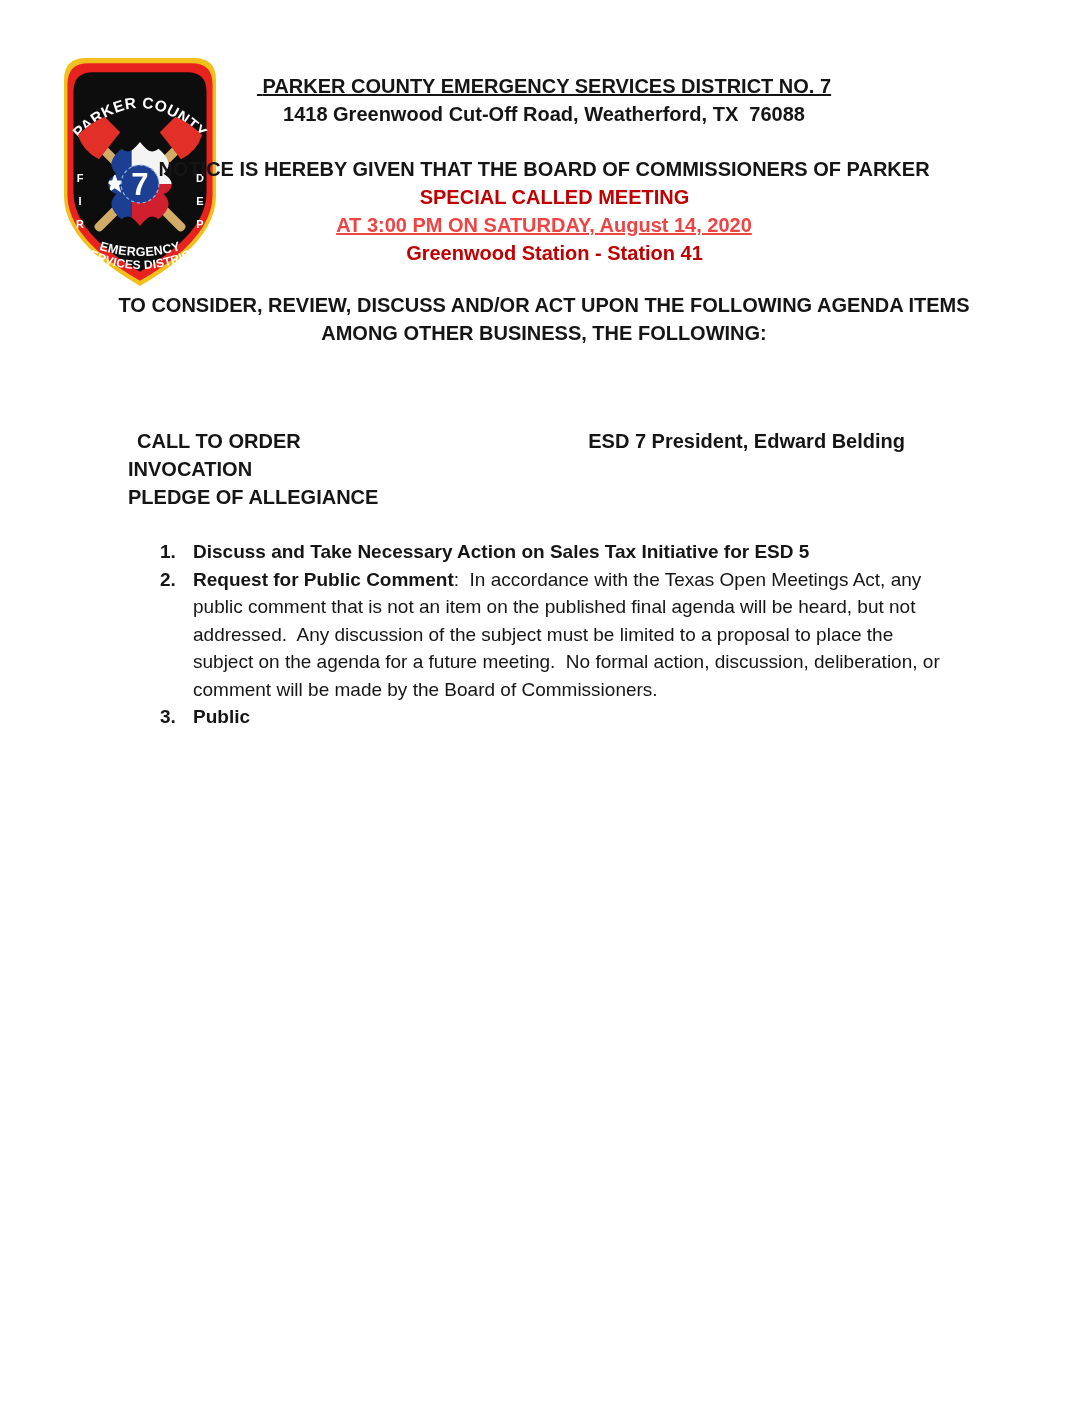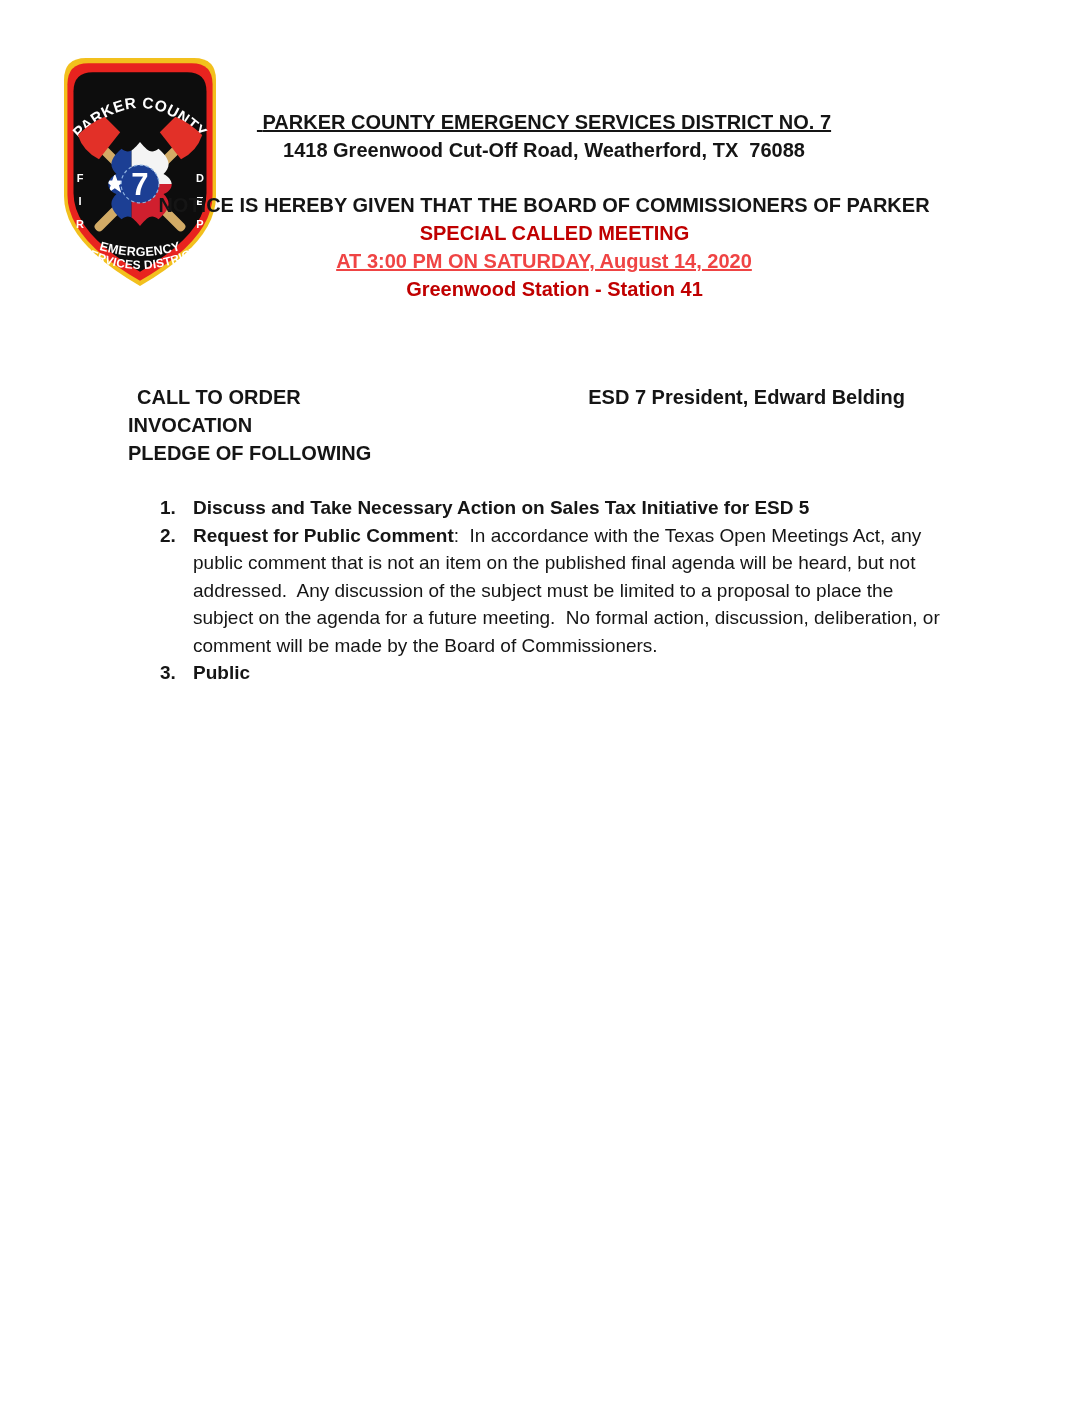--- a/index.html
+++ b/index.html
@@ -10,21 +10,21 @@
     font-family:"Liberation Sans", sans-serif;
     color:#151515;
     overflow:hidden;
     margin:0 auto;
   }
   .badge{position:absolute;left:62px;top:56px;width:156px;height:232px;}
   .doc{position:absolute;left:0;top:0;width:1088px;}
   .center{text-align:center;}
   .b{font-weight:bold;}
   .line{font-size:20px;line-height:28px;font-weight:bold;}
-  .header-block{padding-top:108px;}
+  .header-block{padding-top:72px;}
   .title{text-decoration:underline;white-space:pre-wrap;}
   .address{white-space:pre-wrap;}
   .notice-block{margin-top:27px;}
   .red{color:#c00000;padding-left:21px;}
   .red-underline{color:#ef4444;text-decoration:underline;}
   .purpose-block{margin-top:24px;}
   .prelim-block{margin:80px 183px 0 128px;}
   .prelim-row{display:flex;justify-content:space-between;margin-left:9px;}
   .agenda{margin:27px 140px 0 160px;font-size:19px;line-height:27.5px;}
   .agenda-item{display:flex;align-items:flex-start;}
@@ -117,28 +117,32 @@
 
     <div class="notice-block center">
       <div class="line">NOTICE IS HEREBY GIVEN THAT THE BOARD OF COMMISSIONERS OF PARKER</div>
       <div class="line red">SPECIAL CALLED MEETING</div>
       <div class="line">
         <span class="red-underline">AT 3:00 PM ON SATURDAY, August 14, 2020</span>
       </div>
       <div class="line red">Greenwood Station - Station 41</div>
     </div>
 
+    <div class="purpose-block center">
+      <div class="line">TO CONSIDER, REVIEW, DISCUSS AND/OR ACT UPON THE FOLLOWING AGENDA ITEMS</div>
+      <div class="line">AMONG OTHER BUSINESS, THE FOLLOWING:</div>
+    </div>
 
     <div class="prelim-block">
       <div class="line prelim-row">
         <span>CALL TO ORDER</span>
         <span>ESD 7 President, Edward Belding</span>
       </div>
       <div class="line">INVOCATION</div>
-      <div class="line">PLEDGE OF FOLLOWING</div>
+      <div class="line">PLEDGE OF ALLEGIANCE</div>
     </div>
 
     <div class="agenda">
       <div class="agenda-item">
         <span class="agenda-num">1.</span>
         <span class="agenda-text"><span class="b">Discuss and Take Necessary Action on Sales Tax Initiative for ESD 5</span><span></span></span>
       </div>
       <div class="agenda-item">
         <span class="agenda-num">2.</span>
         <span class="agenda-text"><span class="b">Request for Public Comment</span><span>:  In accordance with the Texas Open Meetings Act, any public comment that is not an item on the published final agenda will be heard, but not addressed.  Any discussion of the subject must be limited to a proposal to place the subject on the agenda for a future meeting.  No formal action, discussion, deliberation, or comment will be made by the Board of Commissioners.</span></span>

